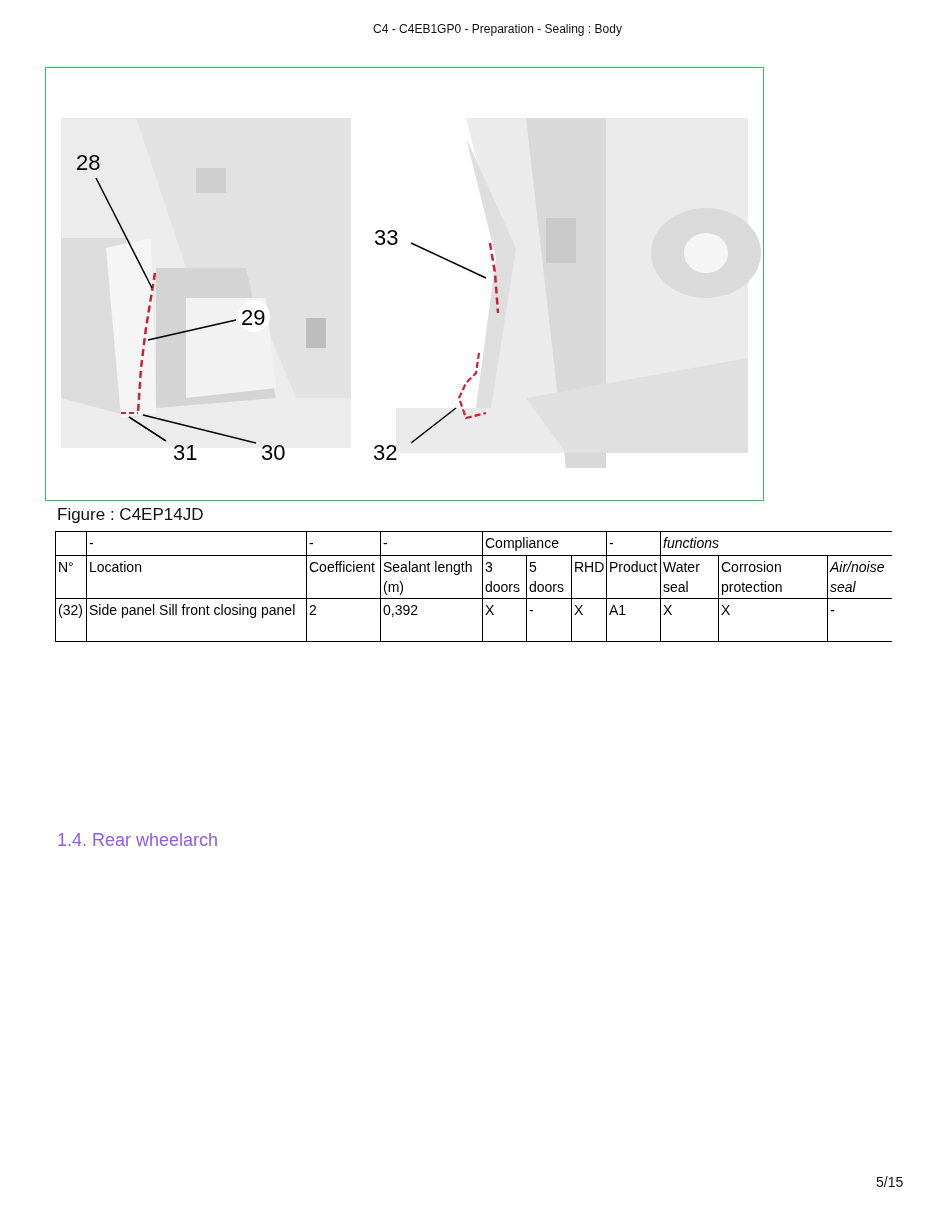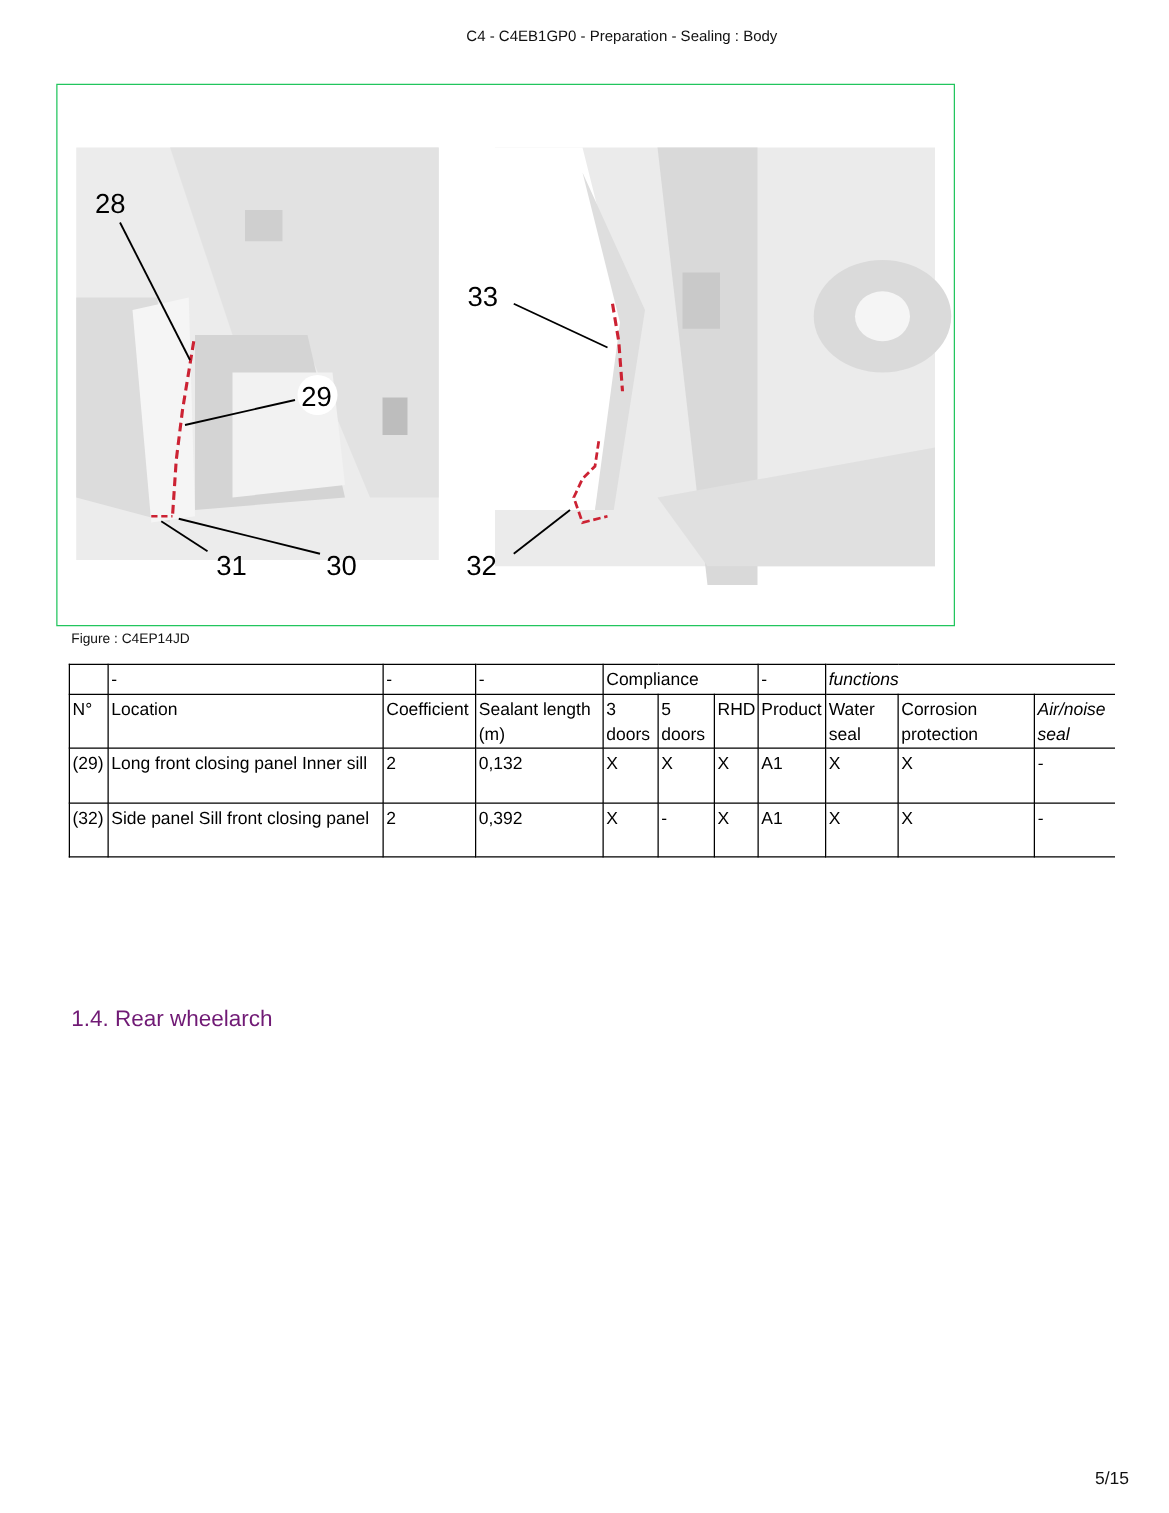--- a/index.html
+++ b/index.html
@@ -3,27 +3,27 @@
 <meta charset="utf-8">
 <style>
   html, body { margin:0; padding:0; background:#ffffff; }
   body { width:935px; height:1210px; position:relative; overflow:hidden;
          font-family:"Liberation Sans", sans-serif; color:#000; }
   .page-header { position:absolute; top:22px; left:0; width:995px; text-align:center;
                  font-size:12px; color:#111; }
   .figure-frame { position:absolute; left:45px; top:67px; width:717px; height:432px;
                   border:1px solid #22c55e; background:#fff; overflow:hidden; }
   .figure-frame svg { position:absolute; left:0; top:0; }
-  .figure-caption { position:absolute; left:57px; top:505px; font-size:11px; color:#111; }
+  .figure-caption { position:absolute; left:57px; top:505px; font-size:17px; color:#111; }
   table.spec { position:absolute; left:55px; top:531px; border-collapse:collapse;
                font-size:14px; line-height:20px; }
   table.spec td { border:1.5px solid #000; vertical-align:top; padding:1px 1px 1px 2px;
                   text-align:left; }
   table.spec tr td:last-child { border-right:none;font-style:italic; }
-  .section-title { position:absolute; left:57px; top:805px; font-size:18px; color:#701a75; }
+  .section-title { position:absolute; left:57px; top:830px; font-size:18px; color:#8b5cf6; }
   .page-number { position:absolute; left:876px; top:1174px; font-size:14px; color:#111; }
 </style>
 </head>
 <body>
 
 <div class="page-header">C4 - C4EB1GP0 - Preparation - Sealing : Body</div>
 
 <div class="figure-frame">
   <svg width="717" height="432" viewBox="0 0 717 432">
 
@@ -102,33 +102,20 @@
     <td>Coefficient</td>
     <td>Sealant length (m)</td>
     <td>3 doors</td>
     <td>5 doors</td>
     <td>RHD</td>
     <td>Product</td>
     <td>Water seal</td>
     <td>Corrosion protection</td>
     <td>Air/noise seal</td>
   </tr>
-  <tr style="height:44px">
-    <td>(29)</td>
-    <td>Long front closing panel Inner sill</td>
-    <td>2</td>
-    <td>0,132</td>
-    <td>X</td>
-    <td>X</td>
-    <td>X</td>
-    <td>A1</td>
-    <td>X</td>
-    <td>X</td>
-    <td>-</td>
-  </tr>
   <tr style="height:43px">
     <td>(32)</td>
     <td>Side panel Sill front closing panel</td>
     <td>2</td>
     <td>0,392</td>
     <td>X</td>
     <td>-</td>
     <td>X</td>
     <td>A1</td>
     <td>X</td>

